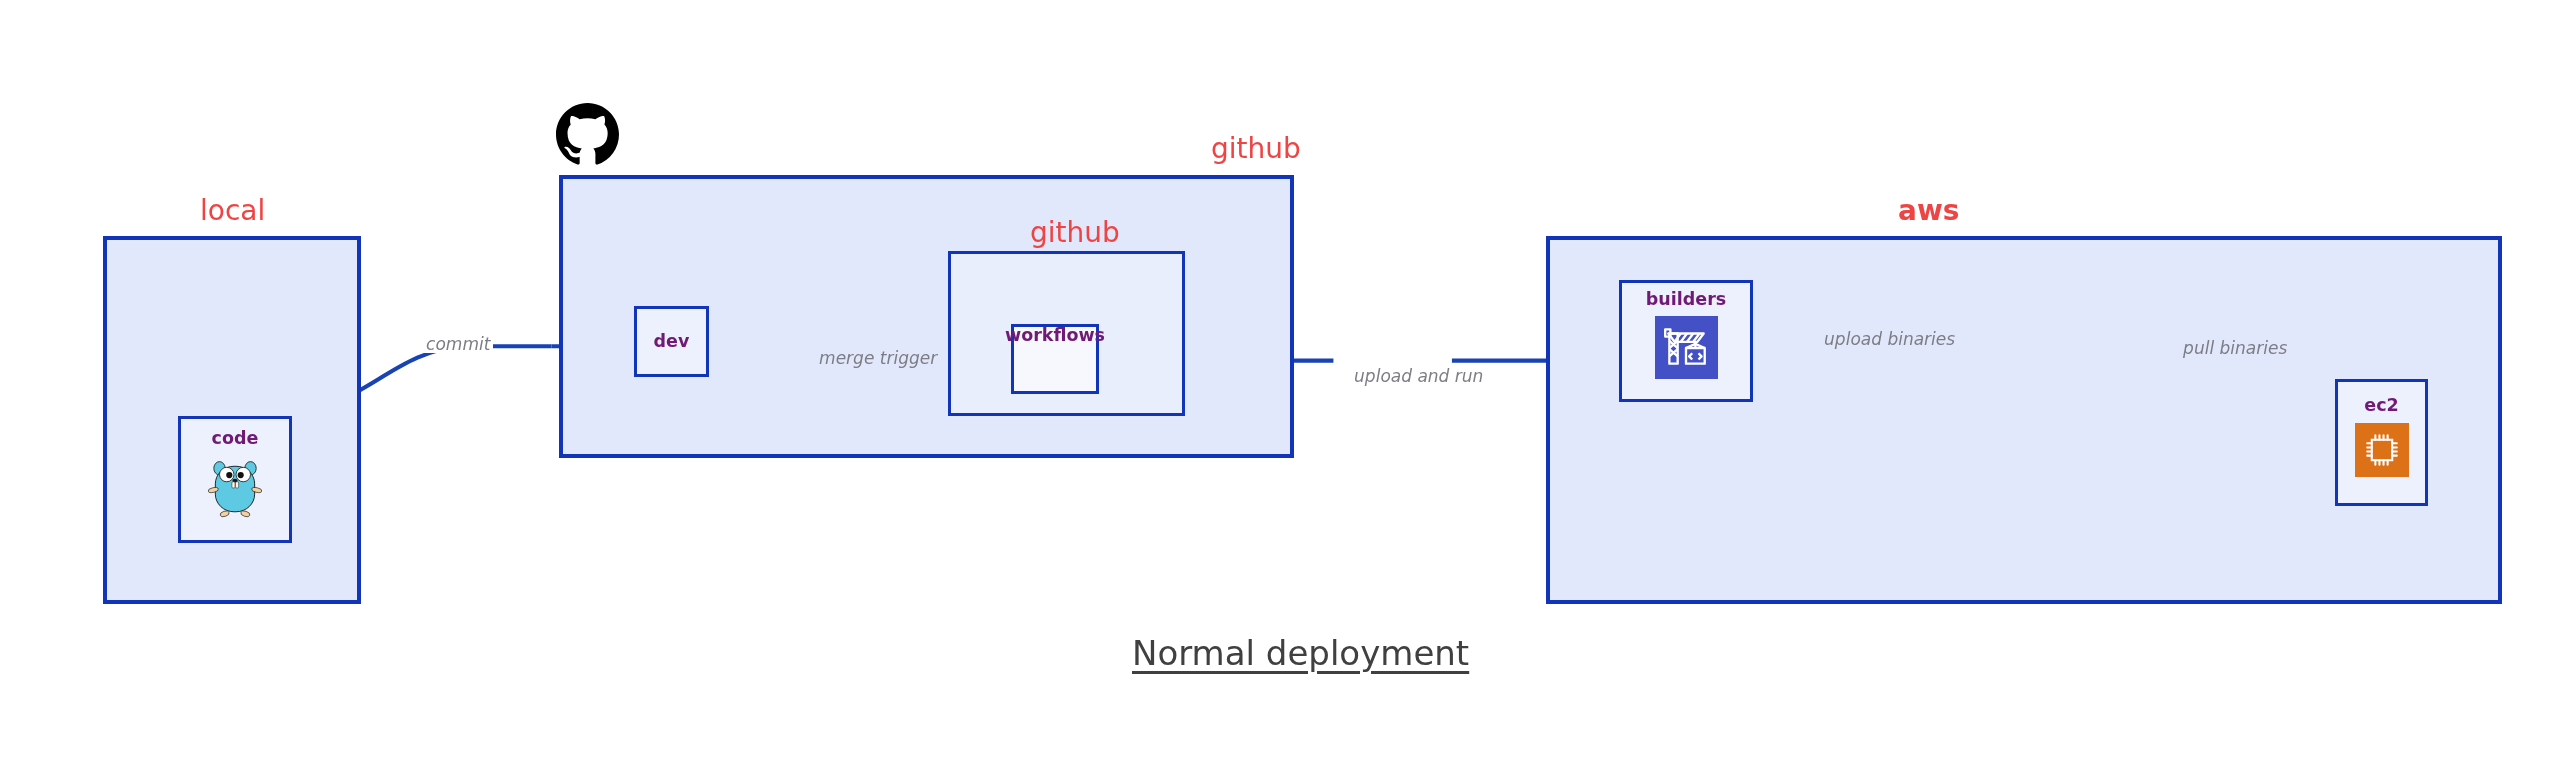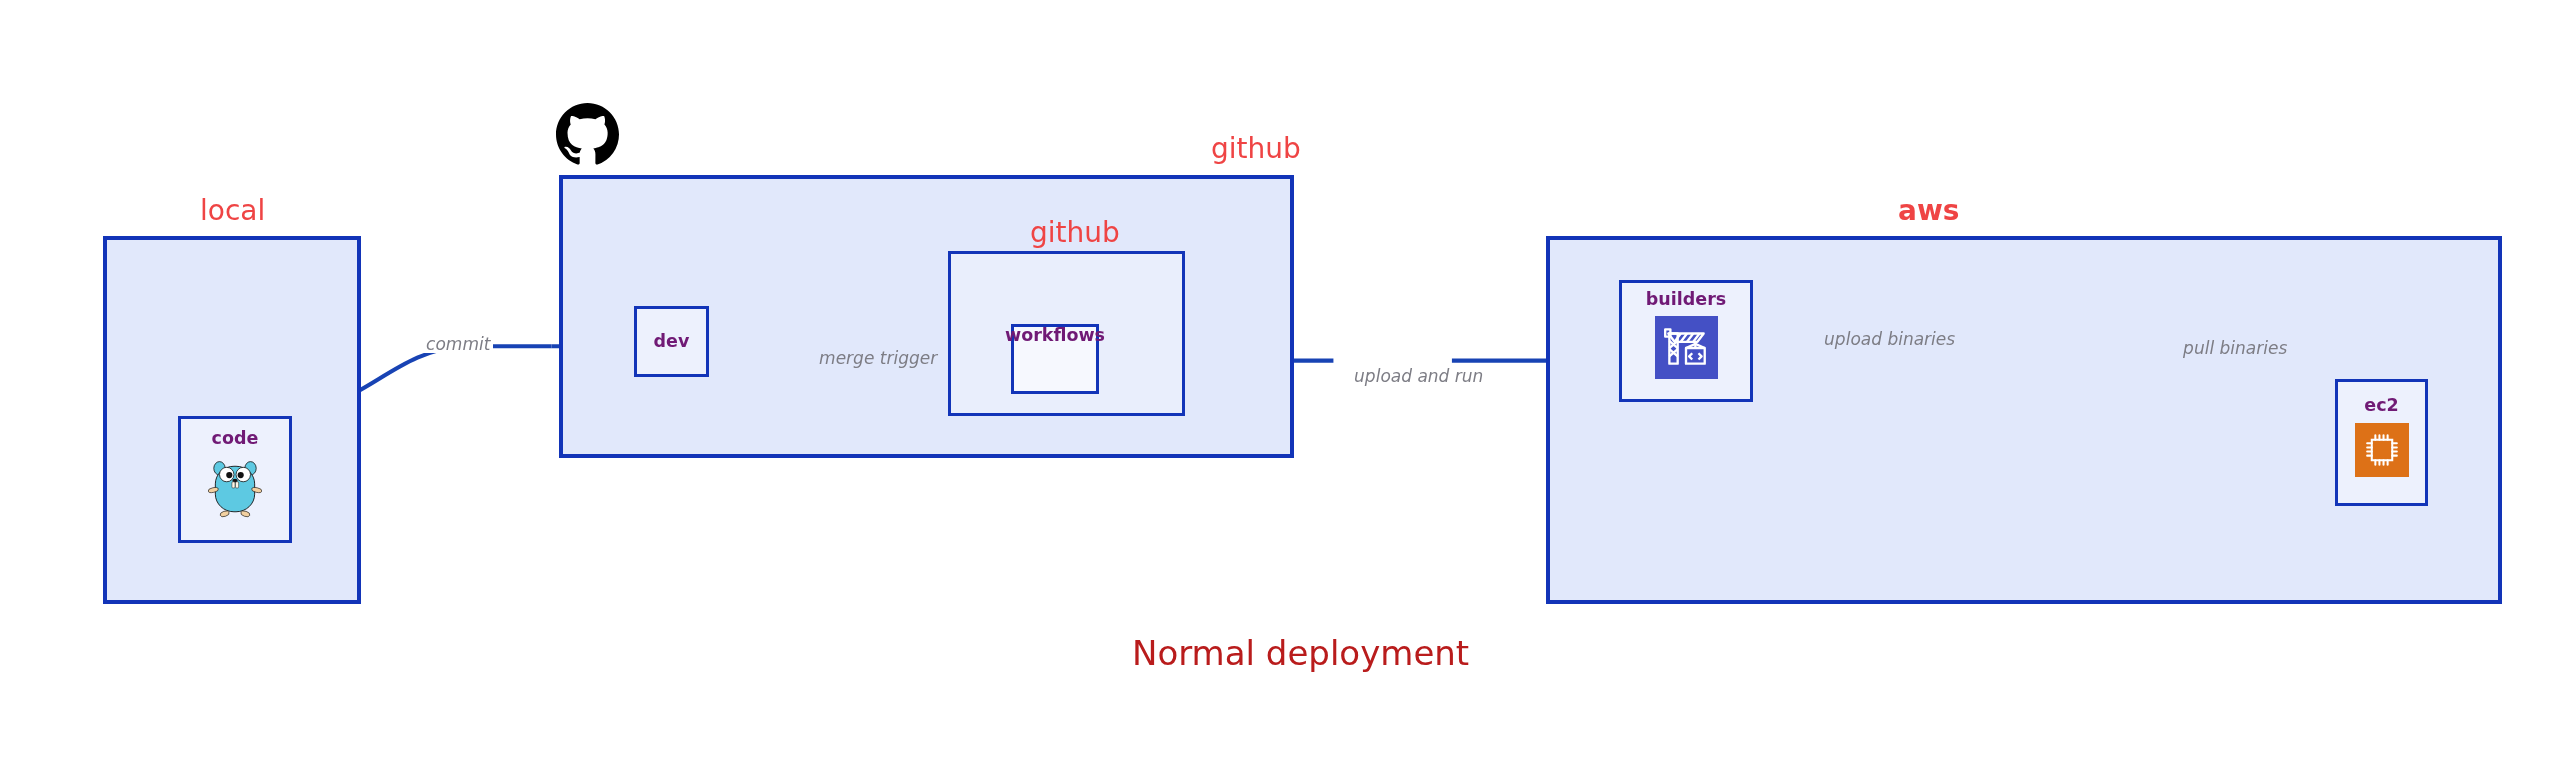--- a/index.html
+++ b/index.html
@@ -16,22 +16,22 @@
   .node{position:absolute;background:#edf1fd;border:3.6px solid #1234b8;box-sizing:border-box;
         display:flex;flex-direction:column;align-items:center;}
   .node-label{font-size:17.5px;font-weight:bold;color:#701a75;line-height:1;white-space:nowrap;}
 
   
   .edge-label{position:absolute;color:#7d7d85;font-size:17px;font-style:italic;
               white-space:nowrap;background:#ffffff;padding:0 3.1px;line-height:1;}
   .edge-label.on-group{background:transparent;}
 
   
-  .diagram-title{position:absolute;color:#b91c1c;font-size:34px;line-height:1;
-                 text-underline-offset:6.2px;
+  .diagram-title{position:absolute;color:#404040;font-size:34px;line-height:1;
+                 text-decoration:underline;text-underline-offset:6.2px;
                  text-decoration-thickness:2.6px;white-space:nowrap;}
 
   .icon-wrap{display:flex;align-items:center;justify-content:center;}
 </style>
 </head>
 <body>
 
 <div class="canvas">
 
   <svg class="svg-layer" viewBox="0 0 5054 1516" xmlns="http://www.w3.org/2000/svg">

